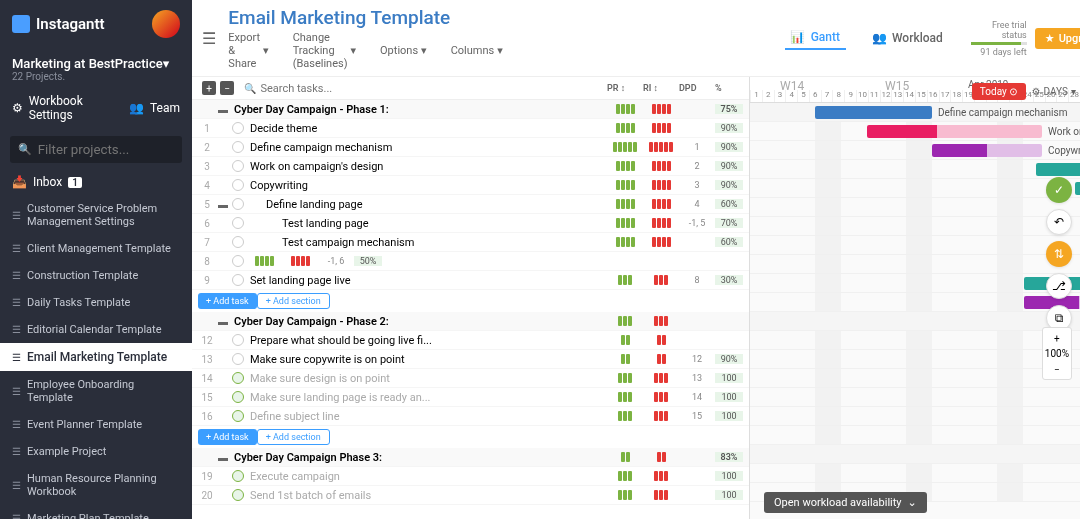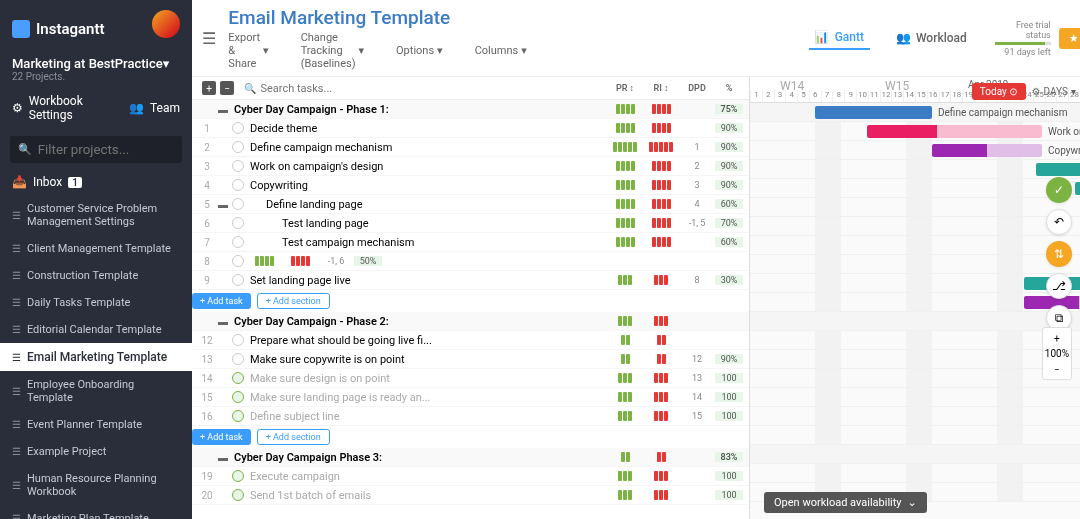--- a/index.html
+++ b/index.html
@@ -1,19 +1,19 @@
 <!DOCTYPE html>
 <html><head>
 <meta charset="utf-8">
 <style>
 *{margin:0;padding:0;box-sizing:border-box;font-family:-apple-system,BlinkMacSystemFont,"Segoe UI",Roboto,sans-serif}
 body{background:#fff;overflow:hidden;width:1080px;height:519px}
 .app{display:flex;height:519px}
 .sidebar{width:192px;background:#2a2e3a;color:#fff;flex-shrink:0;display:flex;flex-direction:column;overflow:hidden}
-.logo{display:flex;align-items:flex-end;padding:10px 12px;gap:6px}
+.logo{display:flex;align-items:center;padding:10px 12px;gap:6px}
 .logo-icon{width:18px;height:18px;background:#4a9eff;border-radius:3px;position:relative}
 .logo-text{font-size:15px;font-weight:600}
 .avatar{width:28px;height:28px;border-radius:50%;background:linear-gradient(135deg,#f5a623,#d0021b);margin-left:auto}
 .workspace{padding:8px 12px 4px}
 .workspace-name{font-size:13px;font-weight:500;display:flex;align-items:center;}
 .workspace-sub{font-size:10px;color:#8a8f9c}
 .side-row{display:flex;padding:8px 12px;gap:12px;font-size:12px}
 .side-link{display:flex;align-items:center;gap:6px;cursor:pointer}
 .filter-box{margin:6px 10px;background:#1e2129;border-radius:3px;padding:6px 8px;display:flex;align-items:center;gap:6px;font-size:11px;color:#8a8f9c}
 .inbox-row{padding:6px 12px;display:flex;align-items:center;gap:6px;font-size:12px}
@@ -26,33 +26,33 @@
 .main{flex:1;display:flex;flex-direction:column;overflow:hidden}
 .topbar{display:flex;align-items:center;padding:6px 10px;gap:12px;border-bottom:1px solid #eee}
 .hamburger{font-size:16px;color:#666;cursor:pointer}
 .title{font-size:19px;color:#3b7cc4;font-weight:500}
 .top-actions{margin-left:auto;display:flex;align-items:center;gap:8px}
 .trial{text-align:right;font-size:9px;color:#888}
 .trial-bar{width:56px;height:3px;background:#e0e0e0;margin:2px 0}
 .trial-bar-fill{width:90%;height:100%;background:#7cb342}
 .btn{padding:4px 10px;border-radius:3px;font-size:11px;font-weight:500;cursor:pointer;display:flex;align-items:center;gap:4px;border:none}
 .btn-upgrade{background:#f5a623;color:#fff}
-.subbar{display:flex;align-items:center;padding:0 10px 6px;gap:32px;font-size:11px;color:#666}
+.subbar{display:flex;align-items:center;padding:0 10px 6px;gap:24px;font-size:11px;color:#666}
 .sub-link{display:flex;align-items:center;gap:3px;cursor:pointer}
 .tabs{display:flex;gap:20px;padding:0 10px;margin-left:260px}
 .tab{display:flex;align-items:center;gap:5px;font-size:12px;padding:4px 6px;cursor:pointer;color:#666;font-weight:500}
 .tab.active{color:#3b9eff;border-bottom:2px solid #3b9eff}
 .content{flex:1;display:flex;overflow:hidden;position:relative}
 .task-panel{width:558px;flex-shrink:0;display:flex;flex-direction:column;border-right:1px solid #ddd}
 .task-header{display:flex;align-items:center;padding:4px 6px;border-bottom:1px solid #eee;font-size:10px;color:#888}
 .th-controls{display:flex;gap:4px;padding:0 4px}
 .th-btn{width:14px;height:14px;background:#555;color:#fff;border-radius:2px;display:flex;align-items:center;justify-content:center;font-size:10px;cursor:pointer}
 .th-search{flex:1;display:flex;align-items:center;gap:4px;padding:0 6px;color:#aaa}
 .th-search input{border:none;outline:none;font-size:11px;width:100%}
-.th-col{text-align:center;font-size:9px;font-weight:600;color:#666}
+.th-col{text-align:left;font-size:9px;font-weight:600;color:#666}
 .th-pr{width:36px}
 .th-ri{width:36px}
 .th-dpd{width:36px}
 .th-pct{width:28px}
 .task-list{flex:1;overflow-y:auto}
 .task-row{display:flex;align-items:center;padding:2px 6px;font-size:11px;border-bottom:1px solid #f5f5f5;height:19px}
 .task-row.section{background:#f9f9f9;font-weight:600}
 .tr-num{width:18px;text-align:center;color:#aaa;font-size:10px}
 .tr-toggle{width:14px;text-align:center;color:#666;font-size:10px}
 .tr-check{width:16px;display:flex;align-items:center;justify-content:center}
@@ -61,21 +61,21 @@
 .tr-name{flex:1;padding-left:4px;white-space:nowrap;overflow:hidden;text-overflow:ellipsis}
 .tr-name.indent1{padding-left:20px}
 .tr-name.indent2{padding-left:36px}
 .tr-name.faded{color:#aaa}
 .tr-pr,.tr-ri{width:36px;display:flex;justify-content:center;gap:1px}
 .dot{width:4px;height:10px;border-radius:1px}
 .dot.g{background:#7cb342}
 .dot.r{background:#e53935}
 .tr-dpd{width:36px;text-align:center;font-size:9px;color:#888}
 .tr-pct{width:28px;text-align:center;font-size:9px;background:#e8f5e9;color:#555}
-.add-row{padding:3px 0;display:flex;gap:6px}
+.add-row{padding:3px 6px;display:flex;}
 .add-btn{background:#3b9eff;color:#fff;border:none;padding:2px 8px;border-radius:3px;font-size:9px;cursor:pointer}
 .add-btn.outline{background:#fff;color:#3b9eff;border:1px solid #3b9eff}
 .gantt{flex:1;position:relative;overflow:hidden;background:#fafafa}
 .gantt-header{height:26px;border-bottom:1px solid #ddd;position:relative;background:#fff}
 .gh-month{position:absolute;font-size:10px;color:#666;top:2px}
 .gh-week{position:absolute;font-size:12px;color:#aaa;top:2px}
 .gh-days{position:absolute;bottom:0;left:0;right:0;height:12px;display:flex}
 .gh-day{width:13px;text-align:center;font-size:8px;color:#888;border-left:1px solid #f0f0f0}
 .gantt-body{position:relative}
 .gantt-actions{position:absolute;right:4px;top:6px;display:flex;gap:6px;align-items:center;z-index:10}

